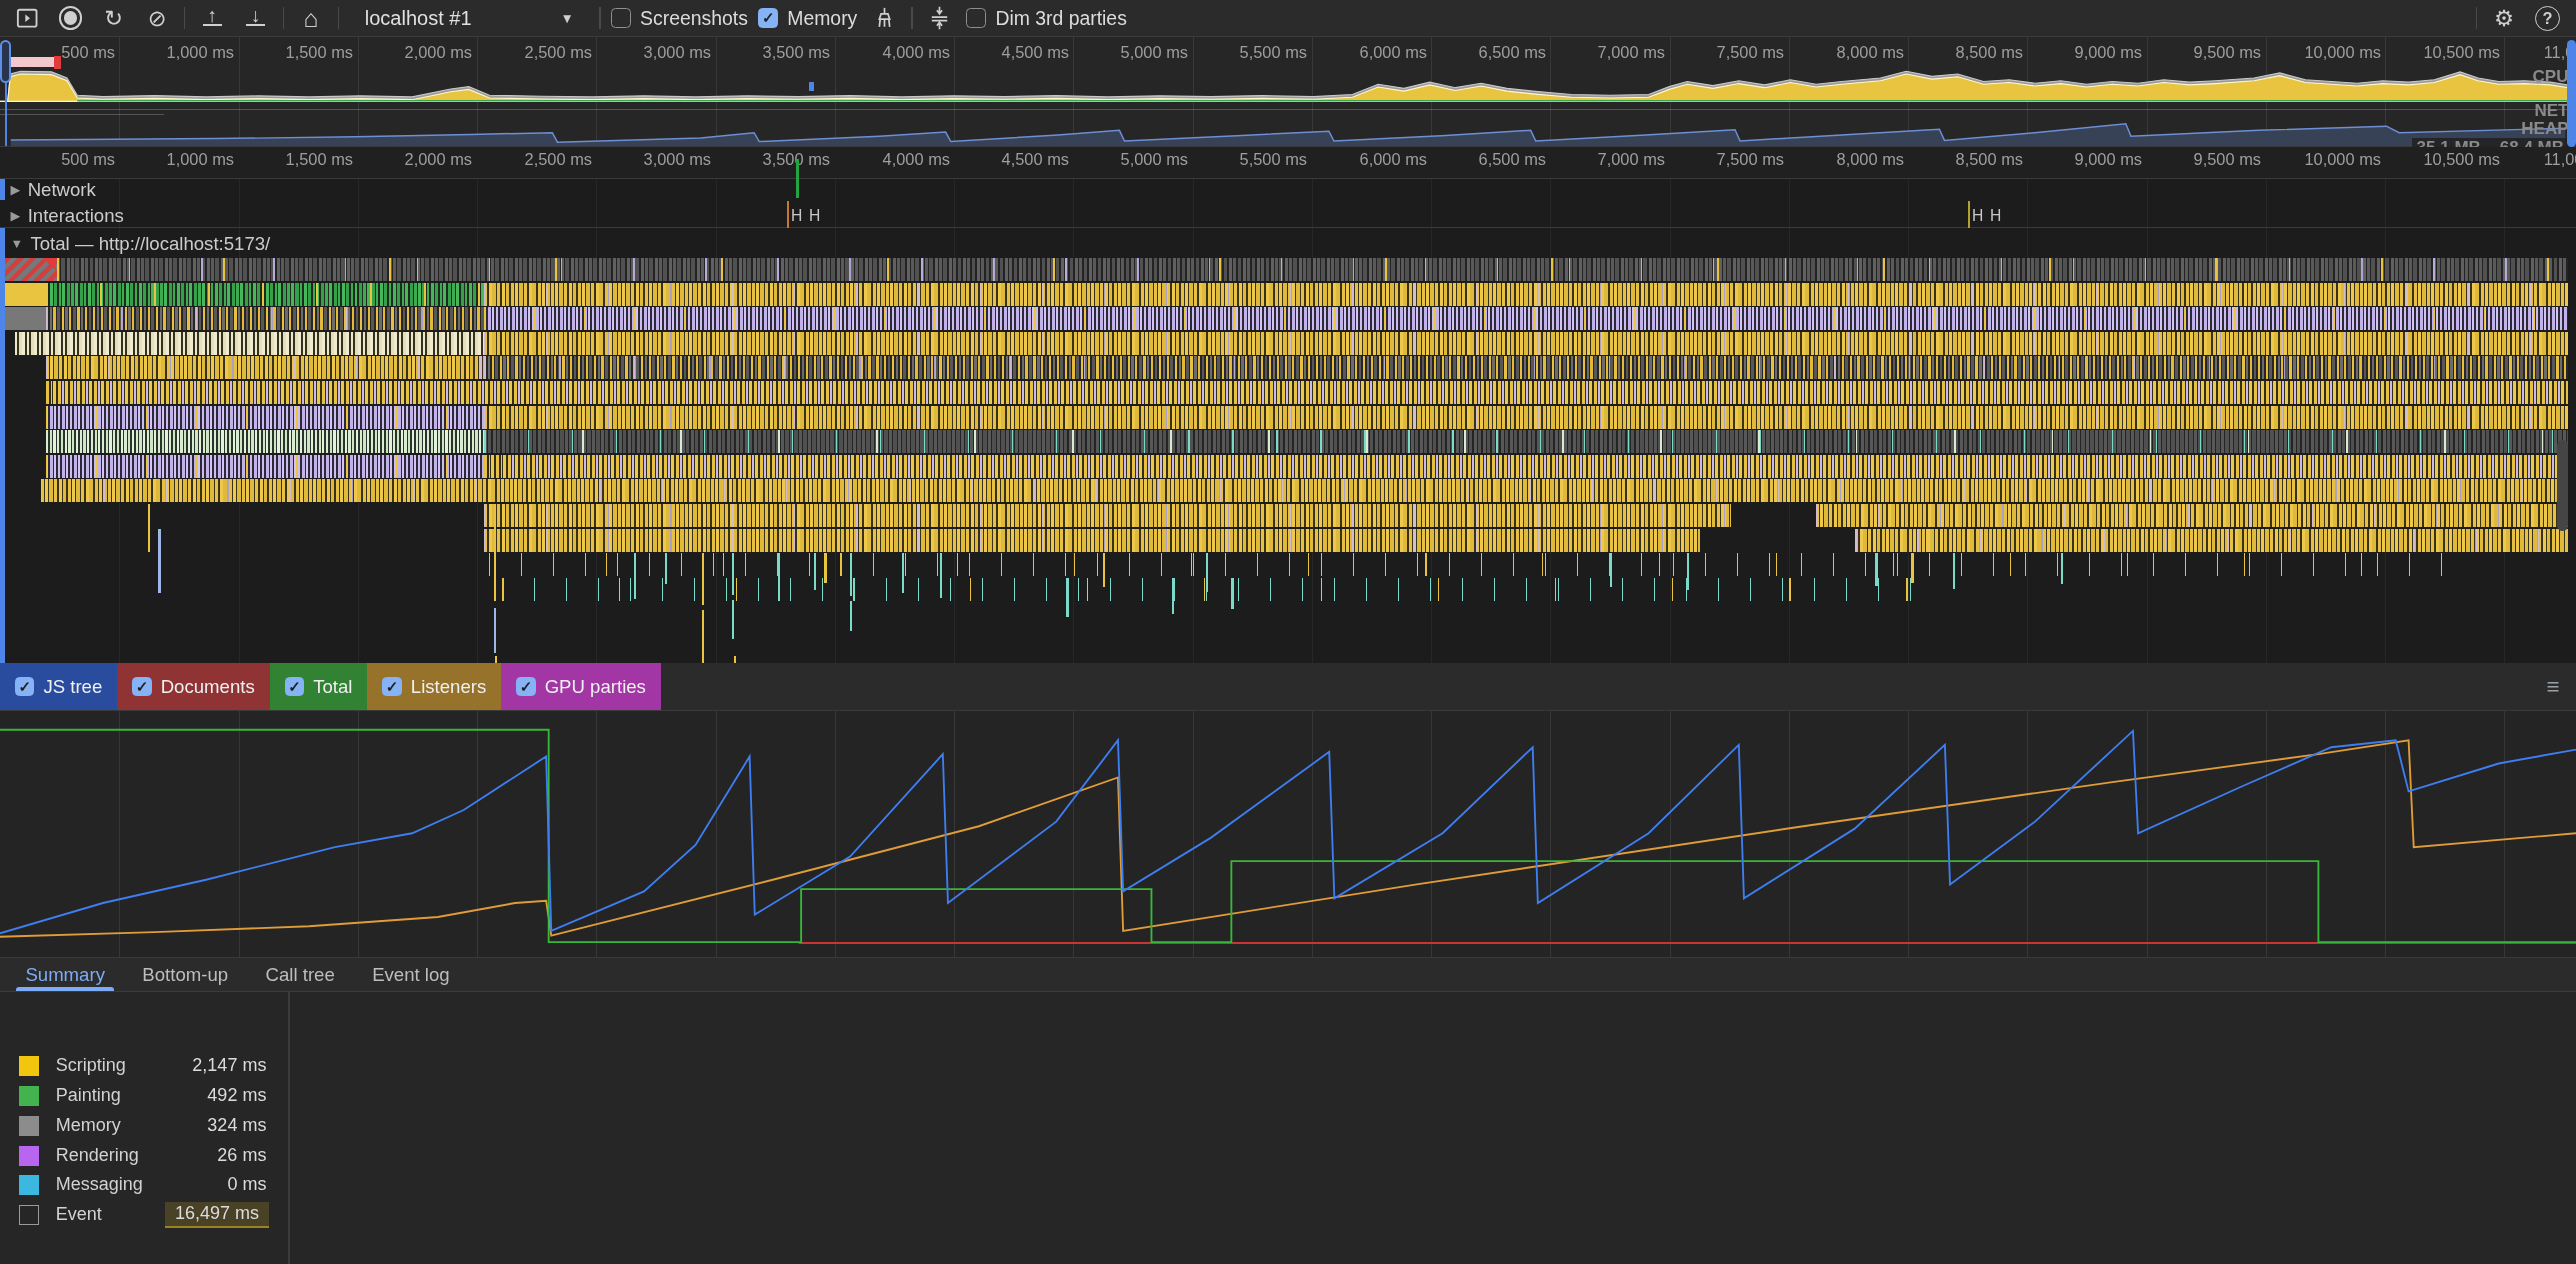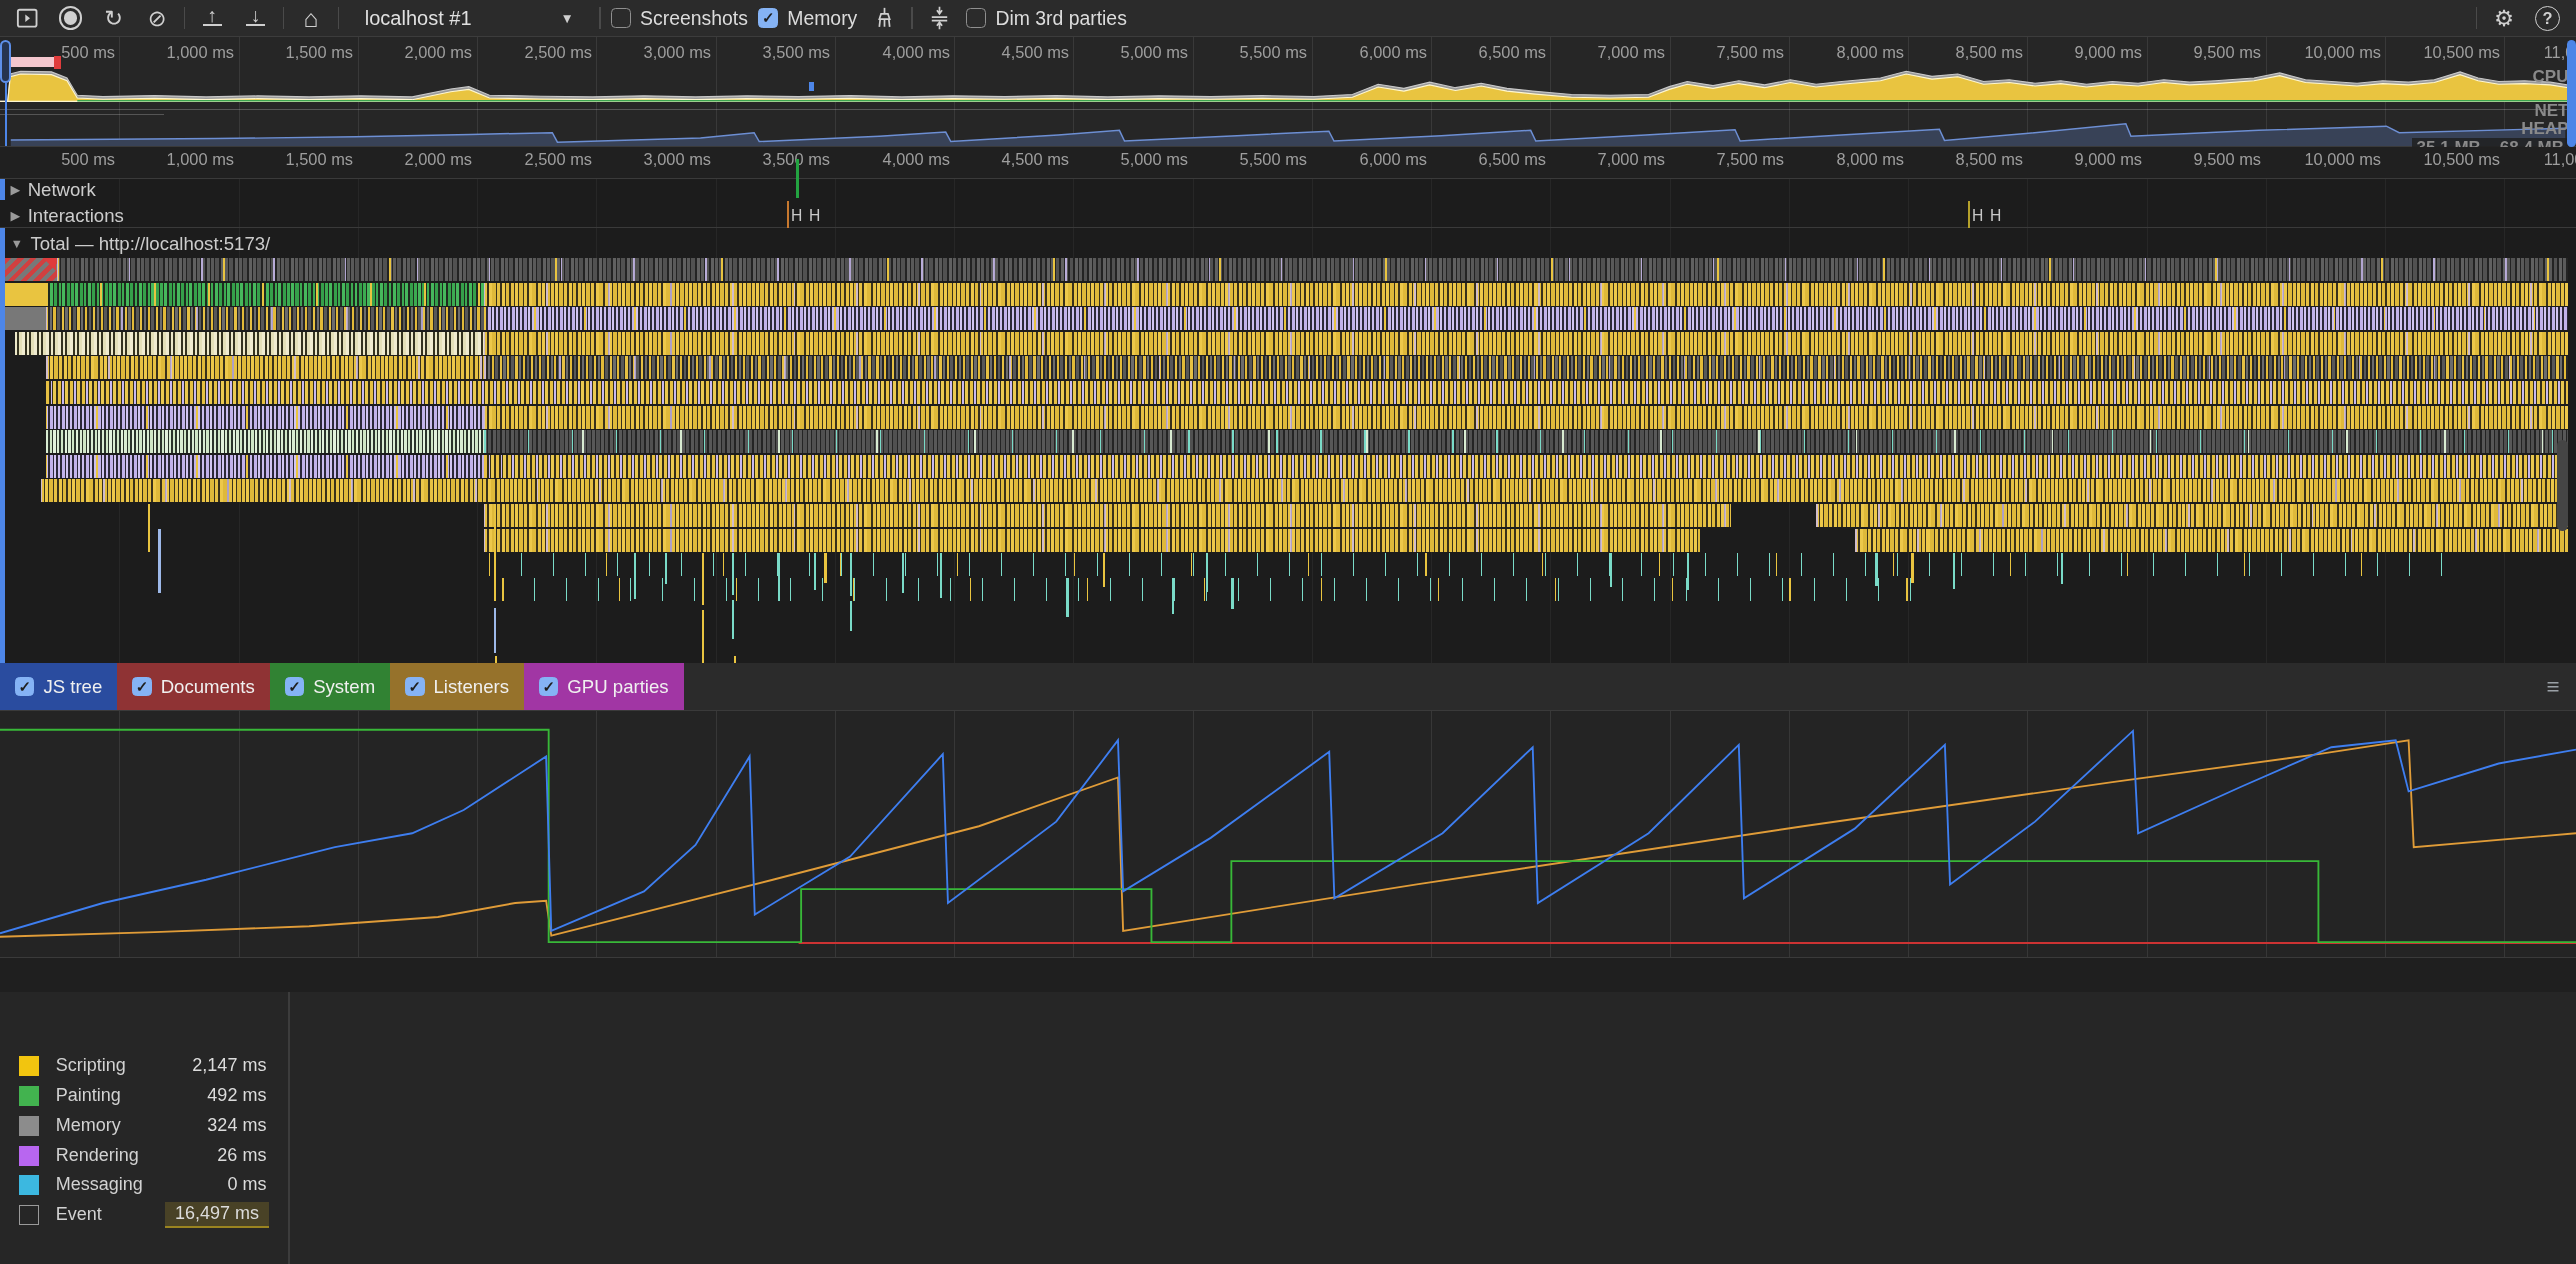--- a/index.html
+++ b/index.html
@@ -384,21 +384,21 @@
         <div class="chip" style="background: rgb(42, 76, 159);">
           <div class="box on">✓</div>
           <div>JS tree</div>
         </div>
         <div class="chip" style="background: rgb(143, 51, 52);">
           <div class="box on">✓</div>
           <div>Documents</div>
         </div>
         <div class="chip" style="background: rgb(49, 130, 51);">
           <div class="box on">✓</div>
-          <div>System</div>
+          <div>Total</div>
         </div>
         <div class="chip" style="background: rgb(150, 114, 43);">
           <div class="box on">✓</div>
           <div>Listeners</div>
         </div>
         <div class="chip" style="background: rgb(161, 54, 164);">
           <div class="box on">✓</div>
           <div>GPU parties</div>
         </div>
       </div>
@@ -430,20 +430,26 @@
         <div class="grid" style="left: 2504px; height: 246px; opacity: 1.15;"></div>
       </div>
     <svg id="mem-svg" class="abs" style="left:0;top:0;" width="2576" height="246" viewBox="0 0 3456 330">
         <polyline points="1071.4,311.3 3456.0,311.3" fill="none" stroke="#cc3333" stroke-width="2.5"></polyline>
         <polyline points="0.0,302.8 207.4,296.6 414.7,288.8 587.5,276.3 691.2,257.6 732.7,254.5 739.6,301.3 1036.8,226.4 1313.3,154.6 1499.9,89.1 1506.8,295.0 1900.8,232.6 2419.2,154.6 2833.9,95.4 3110.4,57.9 3231.4,39.2 3238.3,182.7 3456.0,164.0" fill="none" stroke="#e09c38" stroke-width="2.5"></polyline>
         <polyline points="0.0,25.2 736.1,25.2 736.1,310.0 1074.8,310.0 1074.8,238.9 1544.8,238.9 1544.8,310.0 1652.0,310.0 1652.0,201.4 3110.4,201.4 3110.4,310.0 3456.0,310.0" fill="none" stroke="#38b838" stroke-width="2.5"></polyline>
         <polyline points="0.0,298.2 138.2,257.6 276.5,226.4 449.3,182.7 553.0,164.0 622.1,132.8 732.7,61.0 739.6,295.0 864.0,242.0 933.1,179.6 1005.7,61.0 1012.6,273.2 1140.5,195.2 1264.9,57.9 1271.8,257.6 1417.0,148.4 1499.9,39.2 1506.8,242.0 1624.3,170.2 1783.3,54.8 1790.2,251.4 1935.4,164.0 2056.3,48.6 2063.2,257.6 2211.8,164.0 2332.8,45.4 2339.7,251.4 2488.3,157.8 2609.3,45.4 2616.2,232.6 2730.2,148.4 2861.6,26.7 2868.5,164.0 3006.7,101.6 3127.7,48.6 3214.1,39.2 3231.4,107.8 3352.3,70.4 3456.0,51.7" fill="none" stroke="#3e7ef0" stroke-width="2.5"></polyline>
       </svg>
   </div>
 
+  <div id="tabs" class="abs">
+      <div class="tab active">Summary</div>
+      <div class="tab">Bottom-up</div>
+      <div class="tab">Call tree</div>
+      <div class="tab">Event log</div>
+    </div>
 
   <div id="bottom" class="abs">
 
     <div id="legendrows">
         <div class="lrow" style="top: 61px;">
           <div class="sw" style="background: rgb(242, 197, 15);"></div>
           <div class="lname">Scripting</div>
           <div class="lval hl-part">2,147 ms</div>
         </div>
         <div class="lrow" style="top: 91px;">

